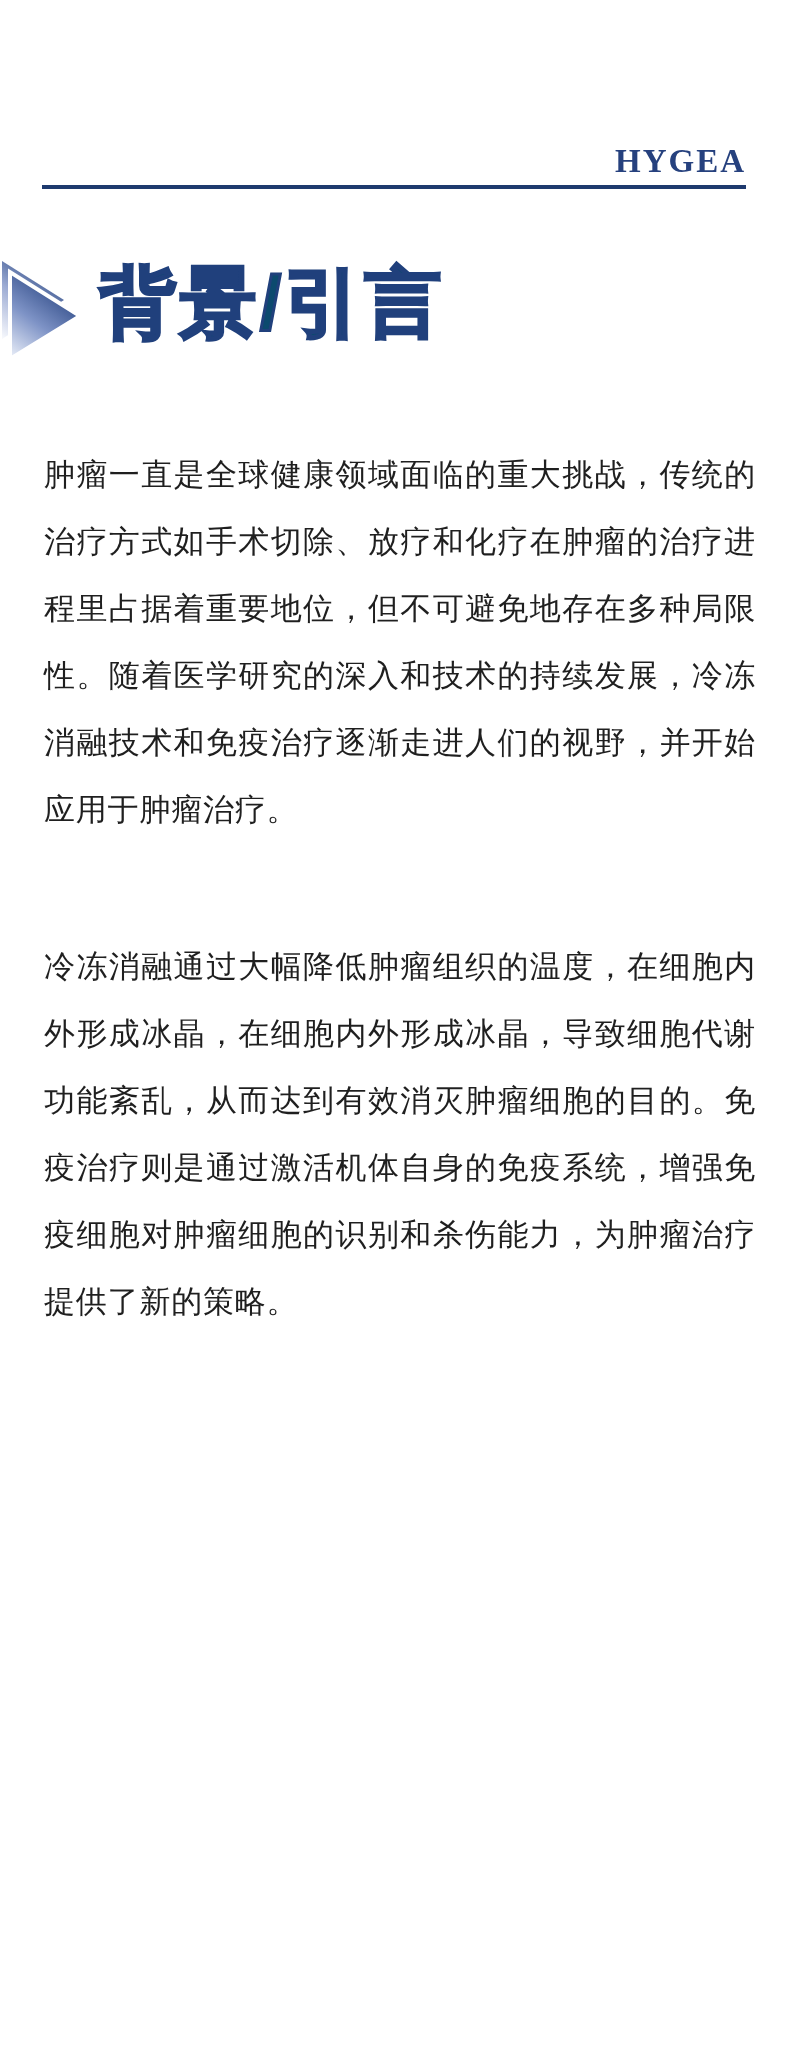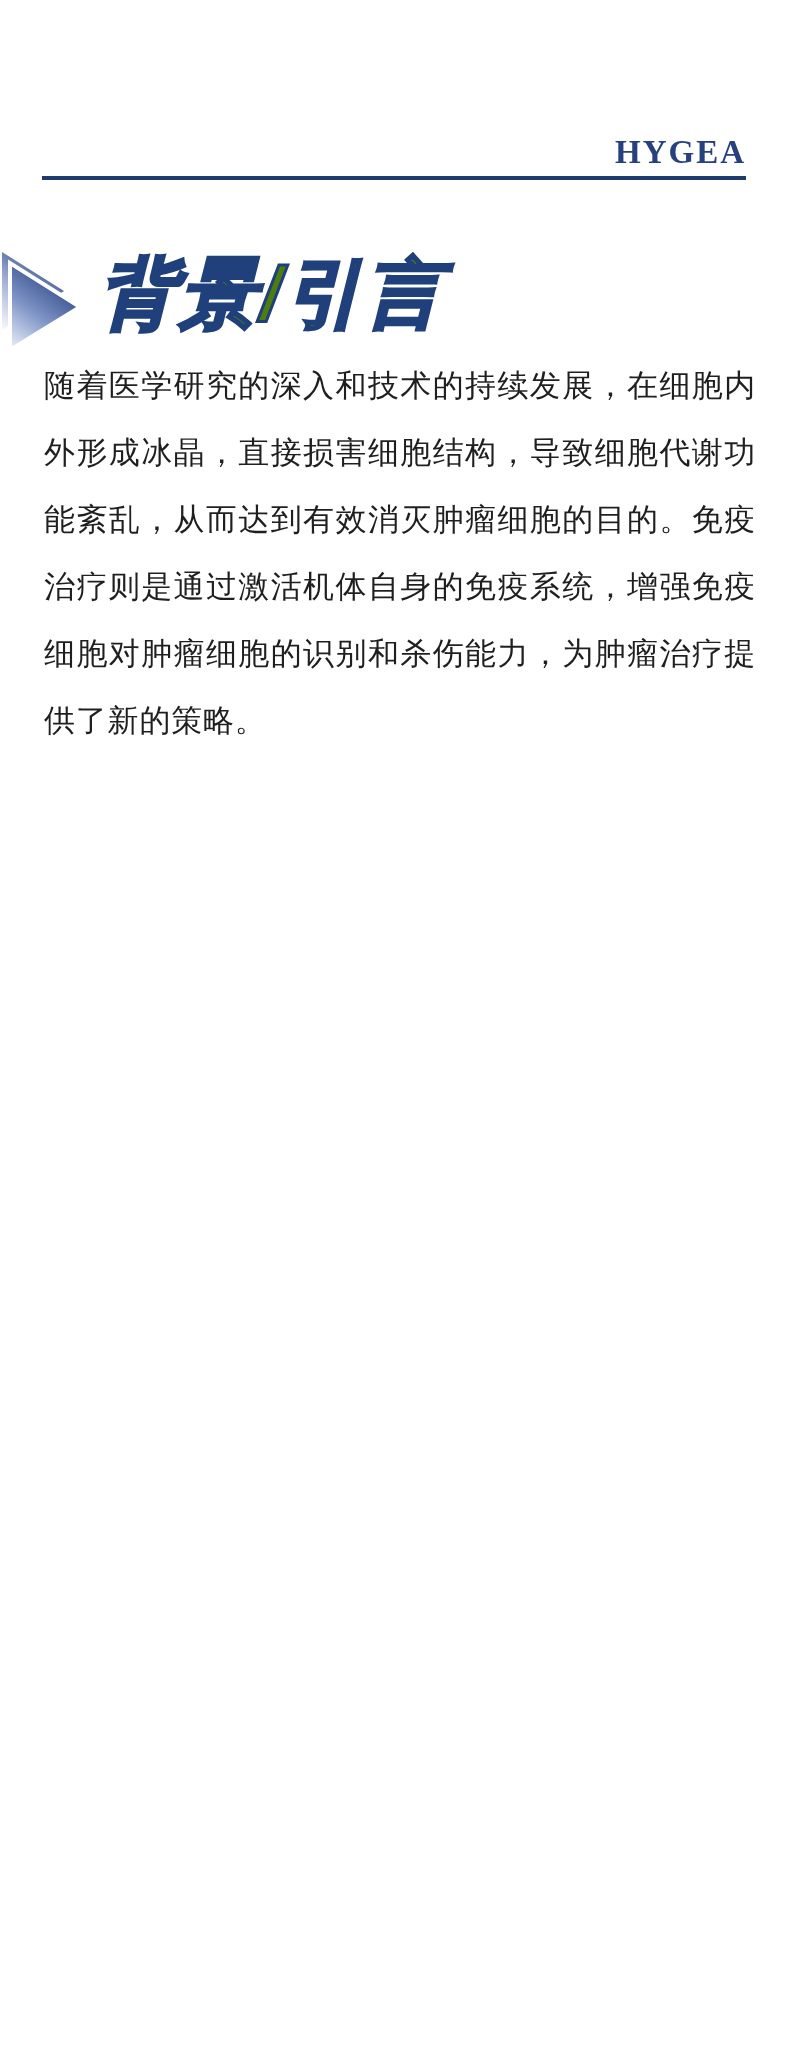--- a/index.html
+++ b/index.html
@@ -1,21 +1,21 @@
 <!DOCTYPE html>
 <html><head>
 <meta charset="utf-8">
 <style>
   * { margin: 0; padding: 0; box-sizing: border-box; }
   html, body { background: #ffffff; }
   .page {
     position: relative;
     width: 800px;
     height: 1531px;
-    margin: 7px auto;
+    margin: 16px auto;
     background: #ffffff;
     overflow: hidden;
     font-family: "Liberation Sans", sans-serif;
   }
 
   
   .top-header { padding: 126px 54px 0 42px; }
   .logo {
     text-align: right;
     font-family: "Liberation Serif", serif;
@@ -43,24 +43,23 @@
     height: 102px;
     flex: 0 0 auto;
     margin-top: 2px;
   }
   .header-titles { margin-left: 16px; }
   .title-zh {
     font-size: 76px;
     line-height: 92px;
     font-weight: 800;
     letter-spacing: 4px;
-    color: #4d7c0f;
+    color: #0c4a6e;
     -webkit-text-stroke: 3px #20407c;
     text-stroke: 3px #20407c;
-    font-style: italic;
   }
   .title-en {
     font-size: 27px;
     line-height: 34px;
     letter-spacing: 1.5px;
     color: #26417e;
   }
 
   
   .article {
@@ -106,16 +105,17 @@
         <polygon points="2,2 2,80 64,41" fill="url(#gradBack)"></polygon>
         <polygon points="10,13 10,100 80,57" fill="url(#gradFront)" stroke="#ffffff" stroke-width="4"></polygon>
       </svg>
     </div>
     <div class="header-titles">
       <div class="title-zh">背景/引言</div>
     </div>
   </div>
 
   <div class="article">
-    <p>随着医学研究的深入和技术的持续发展，在细胞内外形成冰晶，直接损害细胞结构，导致细胞代谢功能紊乱，从而达到有效消灭肿瘤细胞的目的。免疫治疗则是通过激活机体自身的免疫系统，增强免疫细胞对肿瘤细胞的识别和杀伤能力，为肿瘤治疗提供了新的策略。</p>
+    <p class="p-first">肿瘤一直是全球健康领域面临的重大挑战，传统的治疗方式如手术切除、放疗和化疗在肿瘤的治疗进程里占据着重要地位，但不可避免地存在多种局限性。随着医学研究的深入和技术的持续发展，冷冻消融技术和免疫治疗逐渐走进人们的视野，并开始应用于肿瘤治疗。</p>
+    <p>冷冻消融通过大幅降低肿瘤组织的温度，在细胞内外形成冰晶，在细胞内外形成冰晶，导致细胞代谢功能紊乱，从而达到有效消灭肿瘤细胞的目的。免疫治疗则是通过激活机体自身的免疫系统，增强免疫细胞对肿瘤细胞的识别和杀伤能力，为肿瘤治疗提供了新的策略。</p>
   </div>
 
 </div>
 
 </body></html>

